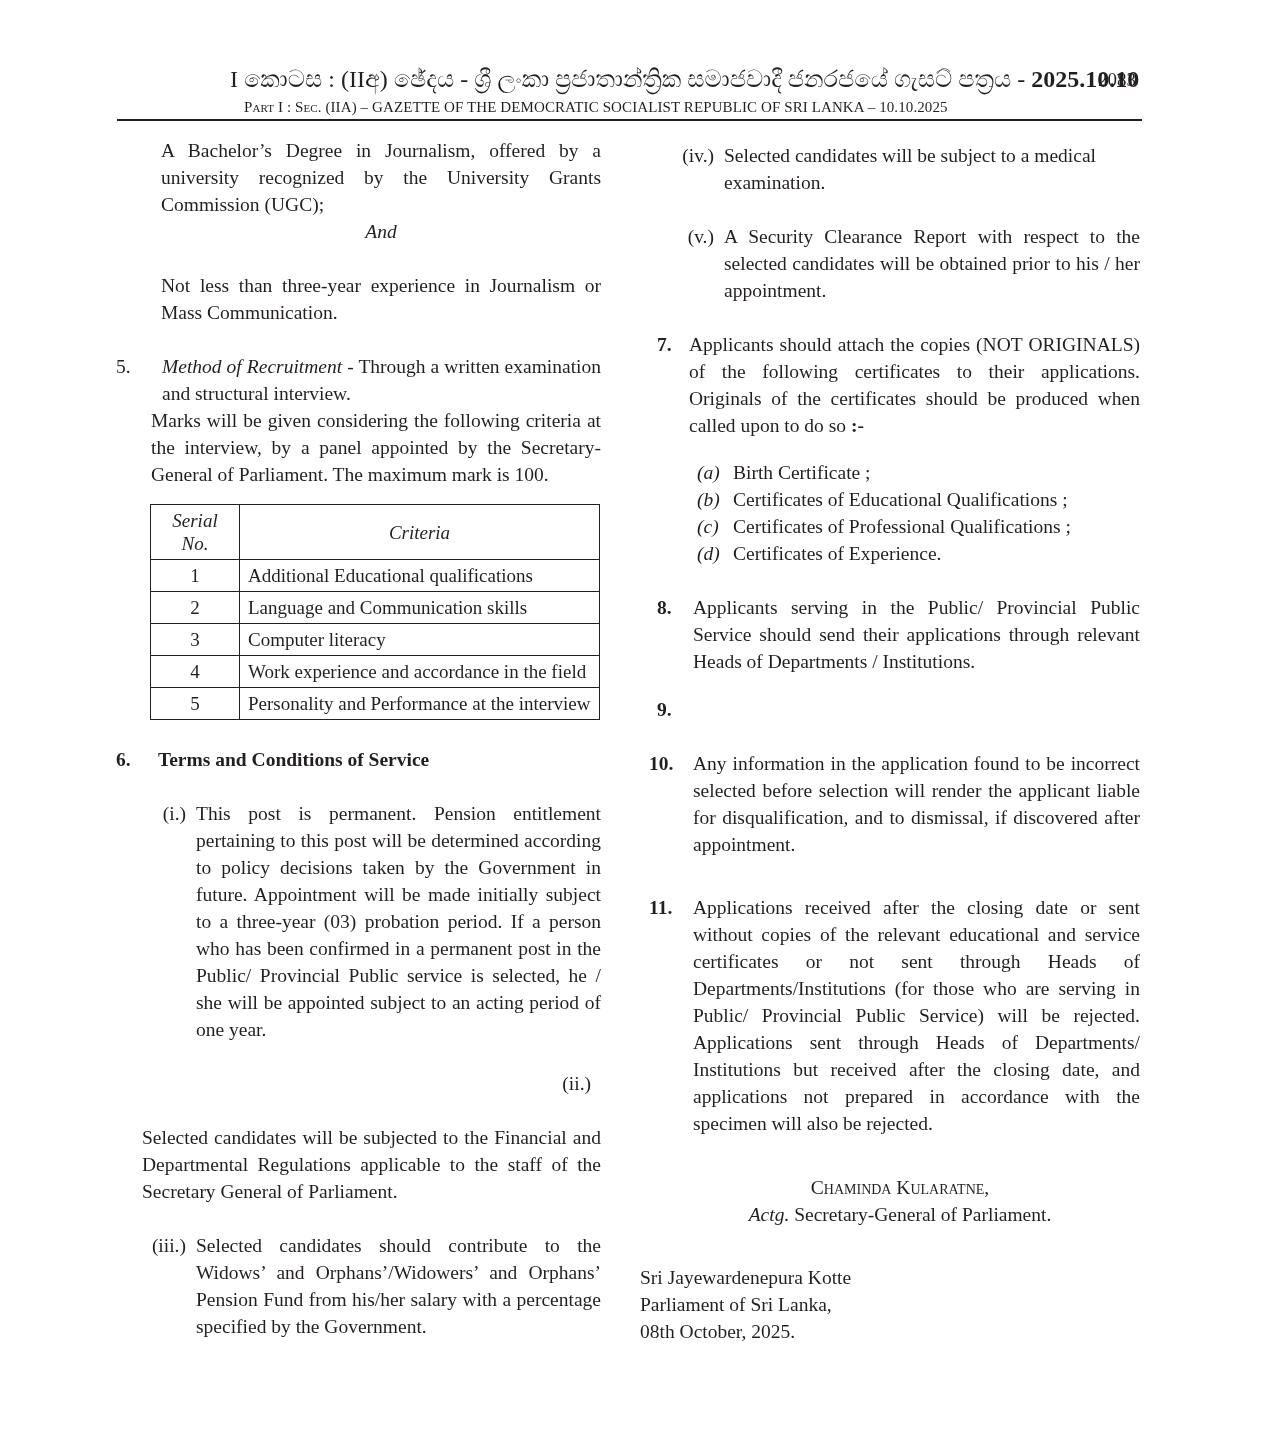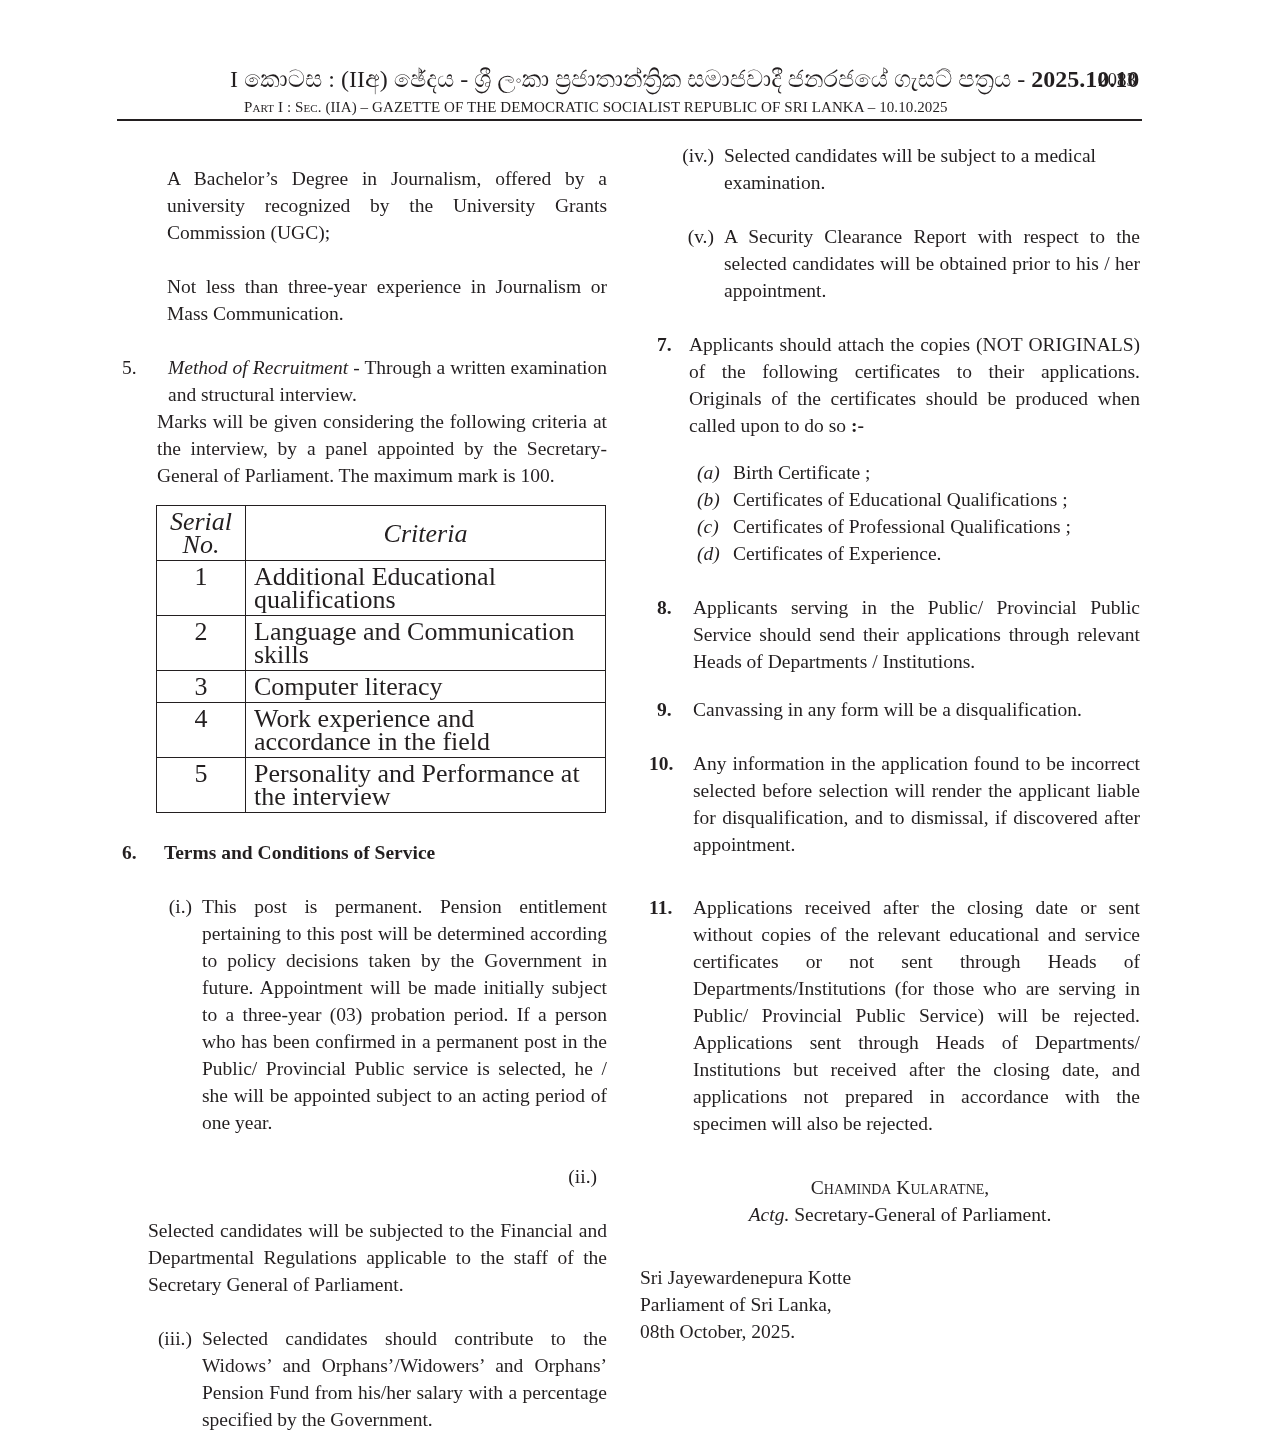--- a/index.html
+++ b/index.html
@@ -9,35 +9,35 @@
     color: #231f20; font-size: 19.5px; line-height: 27px;
   }
   .abs { position: absolute; }
   .header-si { left: 230px; top: 66px; width: 800px; font-size: 24px; font-weight: normal; white-space: nowrap; }
   .header-si .date { font-weight: bold; }
   .header-en { left: 244px; top: 94px; width: 800px; font-size: 15px; white-space: nowrap; letter-spacing: 0.1px; }
   .sc { font-variant: small-caps; }
   .page-num { left: 1098px; top: 66px; font-size: 19px; }
   .rule { left: 117px; top: 119px; width: 1025px; height: 2px; background: #231f20; }
 
-  .col-left { left: 112px; top: 137px; width: 495px; margin-top: 28px; }
+  .col-left { left: 106px; top: 137px; width: 495px; }
   .col-right { left: 640px; top: 142px; width: 500px; font-family: Liberation Serif, serif; }
 
   .just { text-align: justify; }
   .para { margin: 0; }
   .indent-block { margin-left: 55px; }
   .center { text-align: center; }
   .it { font-style: italic; }
   .bold { font-weight: bold; }
 
   .numbered { display: flex; }
   .numbered .num { flex: 0 0 auto; }
   .numbered .body { flex: 1 1 auto; text-align: justify; }
 
-  table.criteria { border-collapse: collapse; margin-left: 44px; width: 450px; font-size: 26px; line-height: 23px; }
+  table.criteria { border-collapse: collapse; margin-left: 44px; width: 450px; font-size: 19px; line-height: 23px; }
   table.criteria td, table.criteria th { border: 1.3px solid #231f20; padding: 4px 8px 4px 8px; vertical-align: top; }
   table.criteria th { font-weight: normal; font-style: italic; text-align: center; vertical-align: middle; }
   table.criteria th.serial { width: 72px; }
   table.criteria td.sn { text-align: center; }
 
   .roman { display: flex; }
   .roman .rn { flex: 0 0 54px; text-align: right; padding-right: 10px; box-sizing: border-box; }
   .roman .body { flex: 1 1 auto; text-align: justify; }
 
   .alpha { display: flex; margin-left: 57px; }
@@ -50,20 +50,21 @@
   <span>I කොටස : (IIඅ) ඡේදය - ශ්‍රී ලංකා ප්‍රජාතාන්ත්‍රික සමාජවාදී ජනරජයේ ගැසට් පත්‍රය - </span><span class="date">2025.10.10</span>
 </div>
 <div class="abs header-en">
   <span class="sc">Part I</span><span> : </span><span class="sc">Sec.</span><span> (IIA) – GAZETTE OF THE DEMOCRATIC SOCIALIST REPUBLIC OF SRI LANKA – 10.10.2025</span>
 </div>
 <div class="abs page-num">2083</div>
 <div class="abs rule"></div>
 
 <div class="abs col-left">
   <p class="para just indent-block">A Bachelor’s Degree in Journalism, offered by a university recognized by the University Grants Commission (UGC);</p>
+  <p class="para center it" style="margin-left:55px;">And</p>
   <div style="height:27px"></div>
   <p class="para just indent-block">Not less than three-year experience in Journalism or Mass Communication.</p>
   <div style="height:27px"></div>
 
   <div class="numbered">
     <span class="num" style="width:46px; padding-left:10px;">5.</span>
     <div class="body">
       <span class="it">Method of Recruitment</span><span> - Through a written examination and structural interview.</span>
     </div>
   </div>
@@ -159,21 +160,20 @@
   </div>
   <div style="height:27px"></div>
 
   <div class="numbered">
     <span class="num bold" style="width:36px; padding-left:17px;">8.</span>
     <div class="body">Applicants serving in the Public/ Provincial Public Service should send their applications through relevant Heads of Departments / Institutions.</div>
   </div>
   <div style="height:21px"></div>
   <div class="numbered">
     <span class="num bold" style="width:36px; padding-left:17px;">9.</span>
-    <div class="body" style="text-align:left;">Canvassing in any form will be a disqualification.</div>
   </div>
   <div style="height:27px"></div>
   <div class="numbered">
     <span class="num bold" style="width:44px; padding-left:9px;">10.</span>
     <div class="body">Any information in the application found to be incorrect selected before selection will render the applicant liable for disqualification, and to dismissal, if discovered after appointment.</div>
   </div>
   <div style="height:36px"></div>
   <div class="numbered">
     <span class="num bold" style="width:44px; padding-left:9px;">11.</span>
     <div class="body">Applications received after the closing date or sent without copies of the relevant educational and service certificates or not sent through Heads of Departments/Institutions (for those who are serving in Public/ Provincial Public Service) will be rejected. Applications sent through Heads of Departments/ Institutions but received after the closing date, and applications not prepared in accordance with the specimen will also be rejected.</div>

